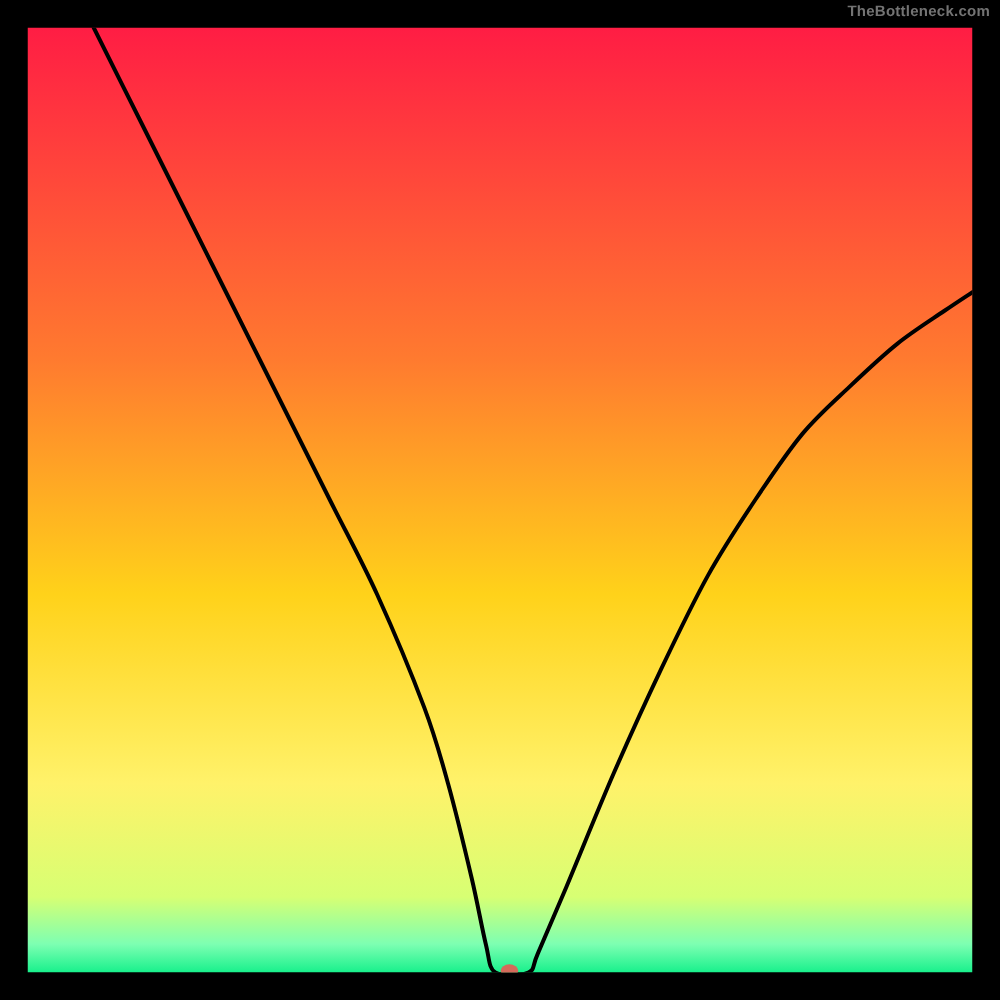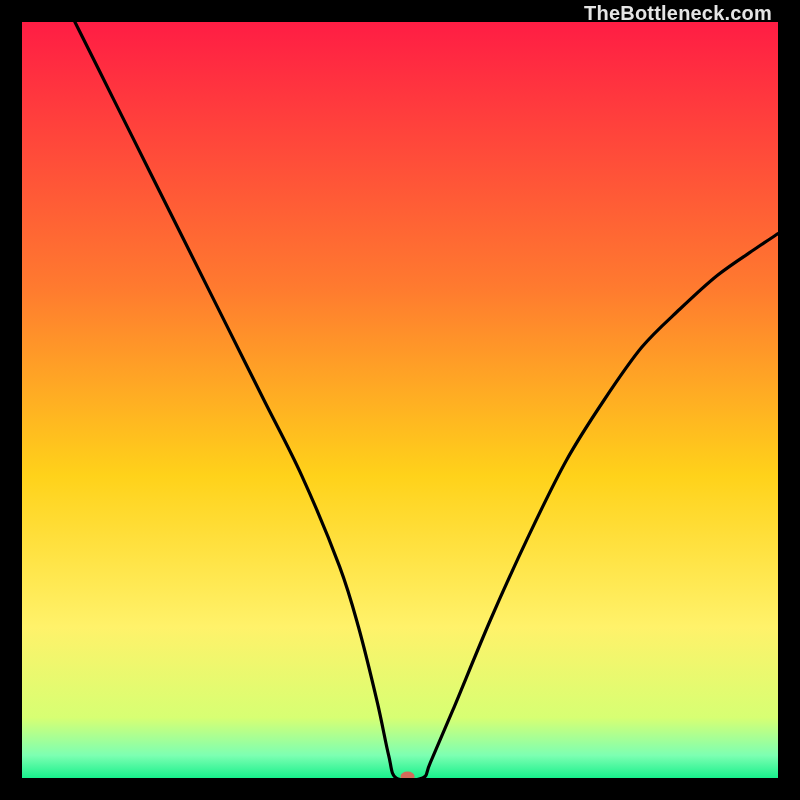--- a/index.html
+++ b/index.html
@@ -21,25 +21,25 @@
   .plot-area {
     position: absolute;
     left: 22px;
     top: 22px;
     width: 756px;
     height: 756px;
   }
   .watermark {
     position: absolute;
     top: 2px;
-    right: 28px;
+    right: 8px;
     font-family: Arial, Helvetica, sans-serif;
-    font-size: 20px;
+    font-size: 12px;
     font-weight: 600;
-    color: #e5e5e5;
+    color: #737373;
     letter-spacing: 0.2px;
   }
 </style>
 </head>
 <body>
 
 <div class="frame">
   <div class="watermark">TheBottleneck.com</div>
   <div class="plot-area">
     <svg id="chart-svg" width="756" height="756" viewBox="0 0 756 756" preserveAspectRatio="none">

